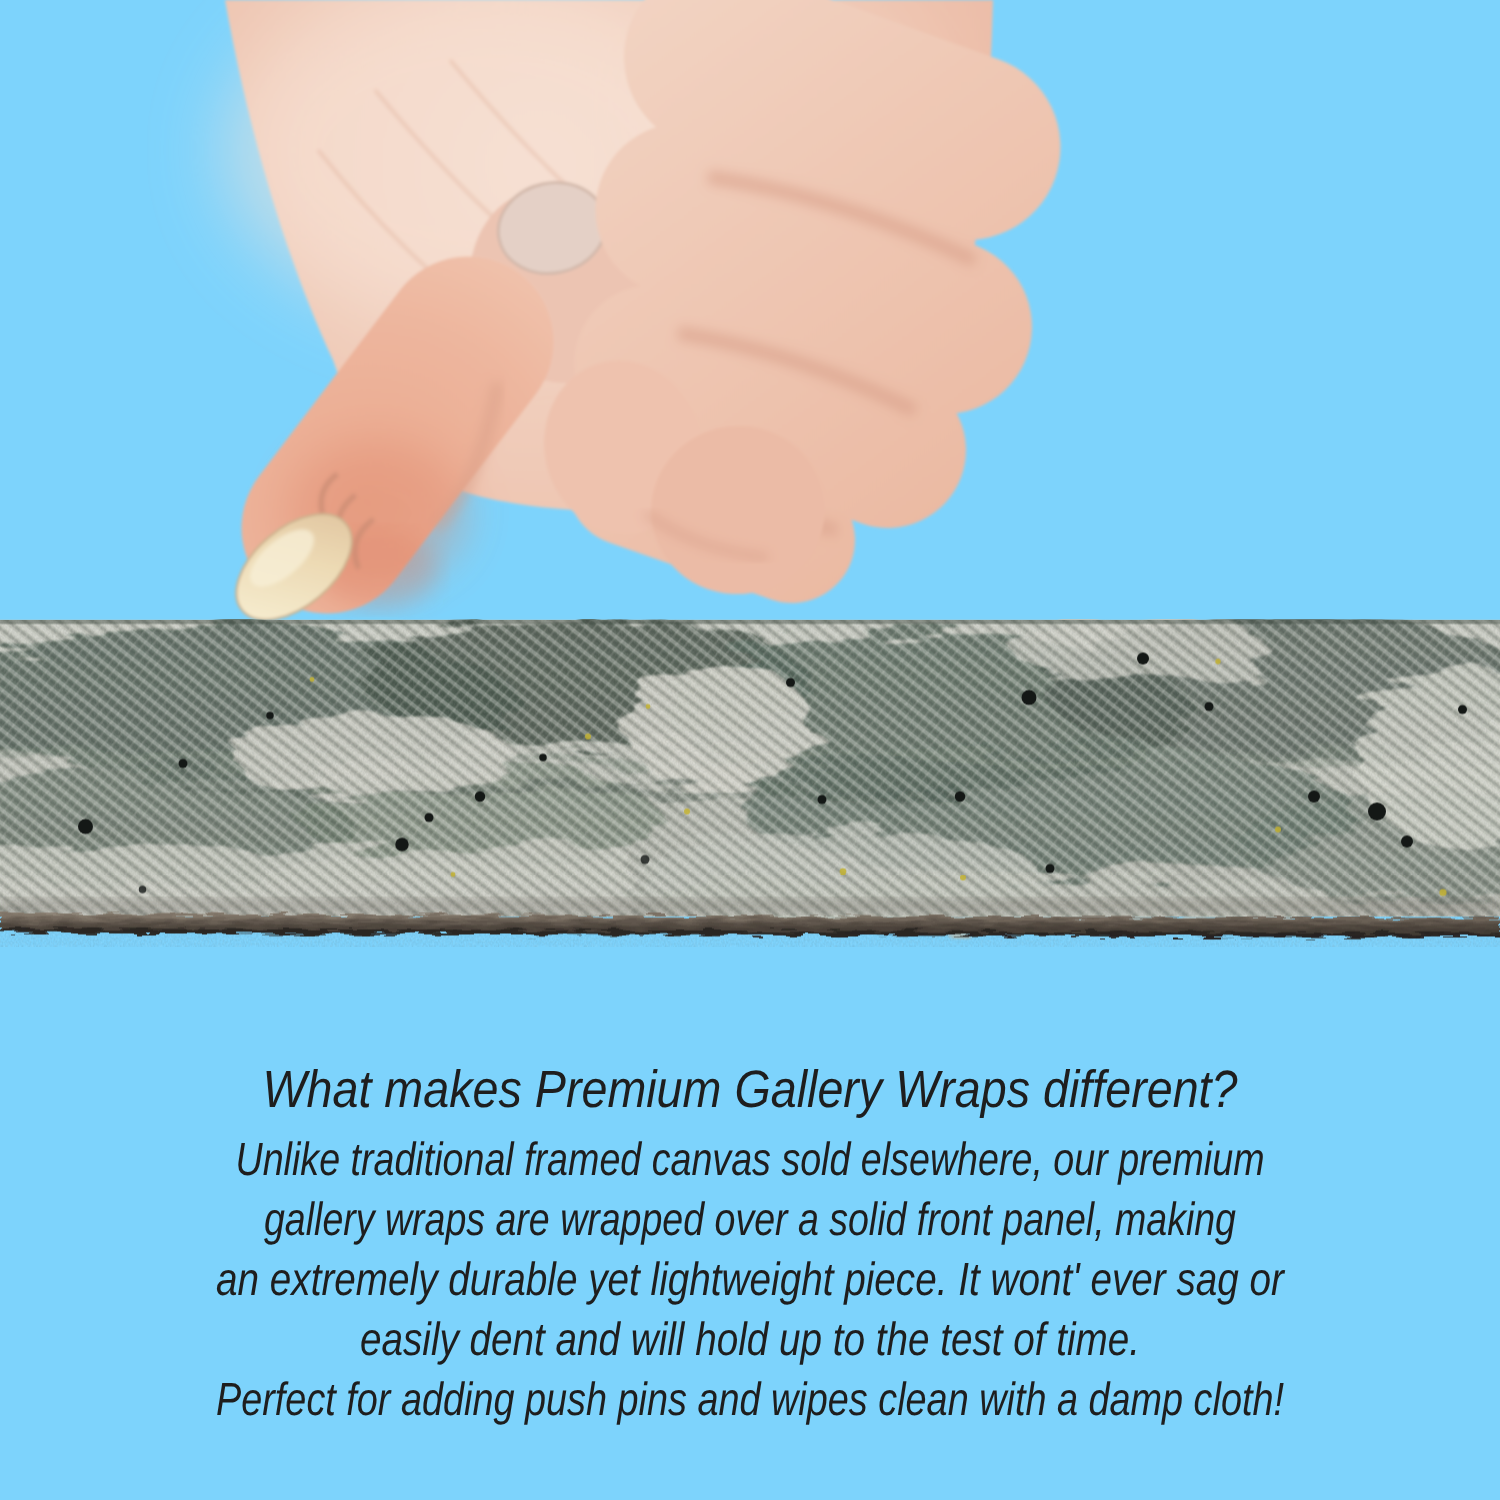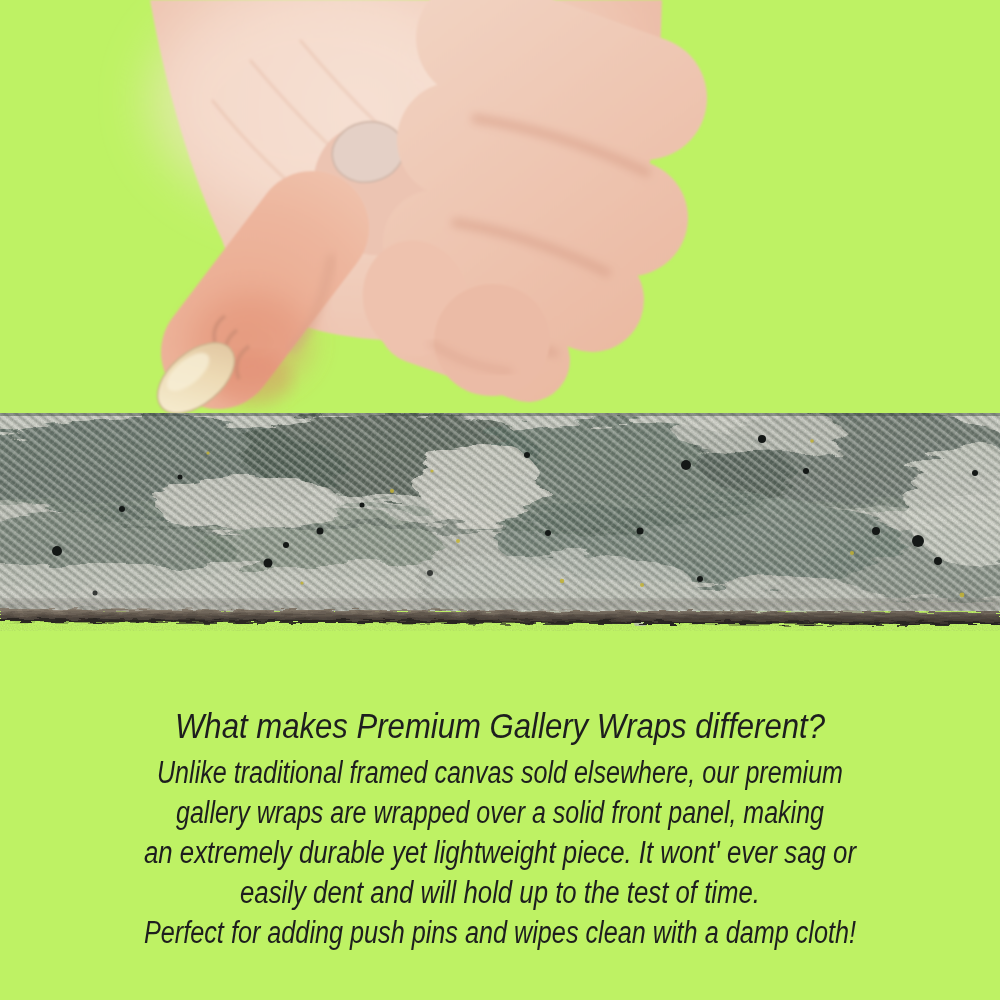--- a/index.html
+++ b/index.html
@@ -1,16 +1,16 @@
 <!DOCTYPE html>
 <html><head>
 <meta charset="utf-8">
 <style>
   html,body{margin:0;padding:0;background:#fff;}
-  .stage{position:relative;width:1000px;height:1000px;background:#bef264;overflow:hidden;
+  .stage{position:relative;width:1000px;height:1000px;background:#7dd3fc;overflow:hidden;
          font-family:"Liberation Sans",sans-serif;}
   .layer{position:absolute;left:0;}
   .hand-layer{top:0;}
   .strip-layer{top:413px;}
   .text-layer{top:690px;}
   svg{display:block;}
   .caption-text{font-family:"Liberation Sans",sans-serif;font-style:italic;fill:#1e1e1e;}
 </style>
 </head>
 <body>

